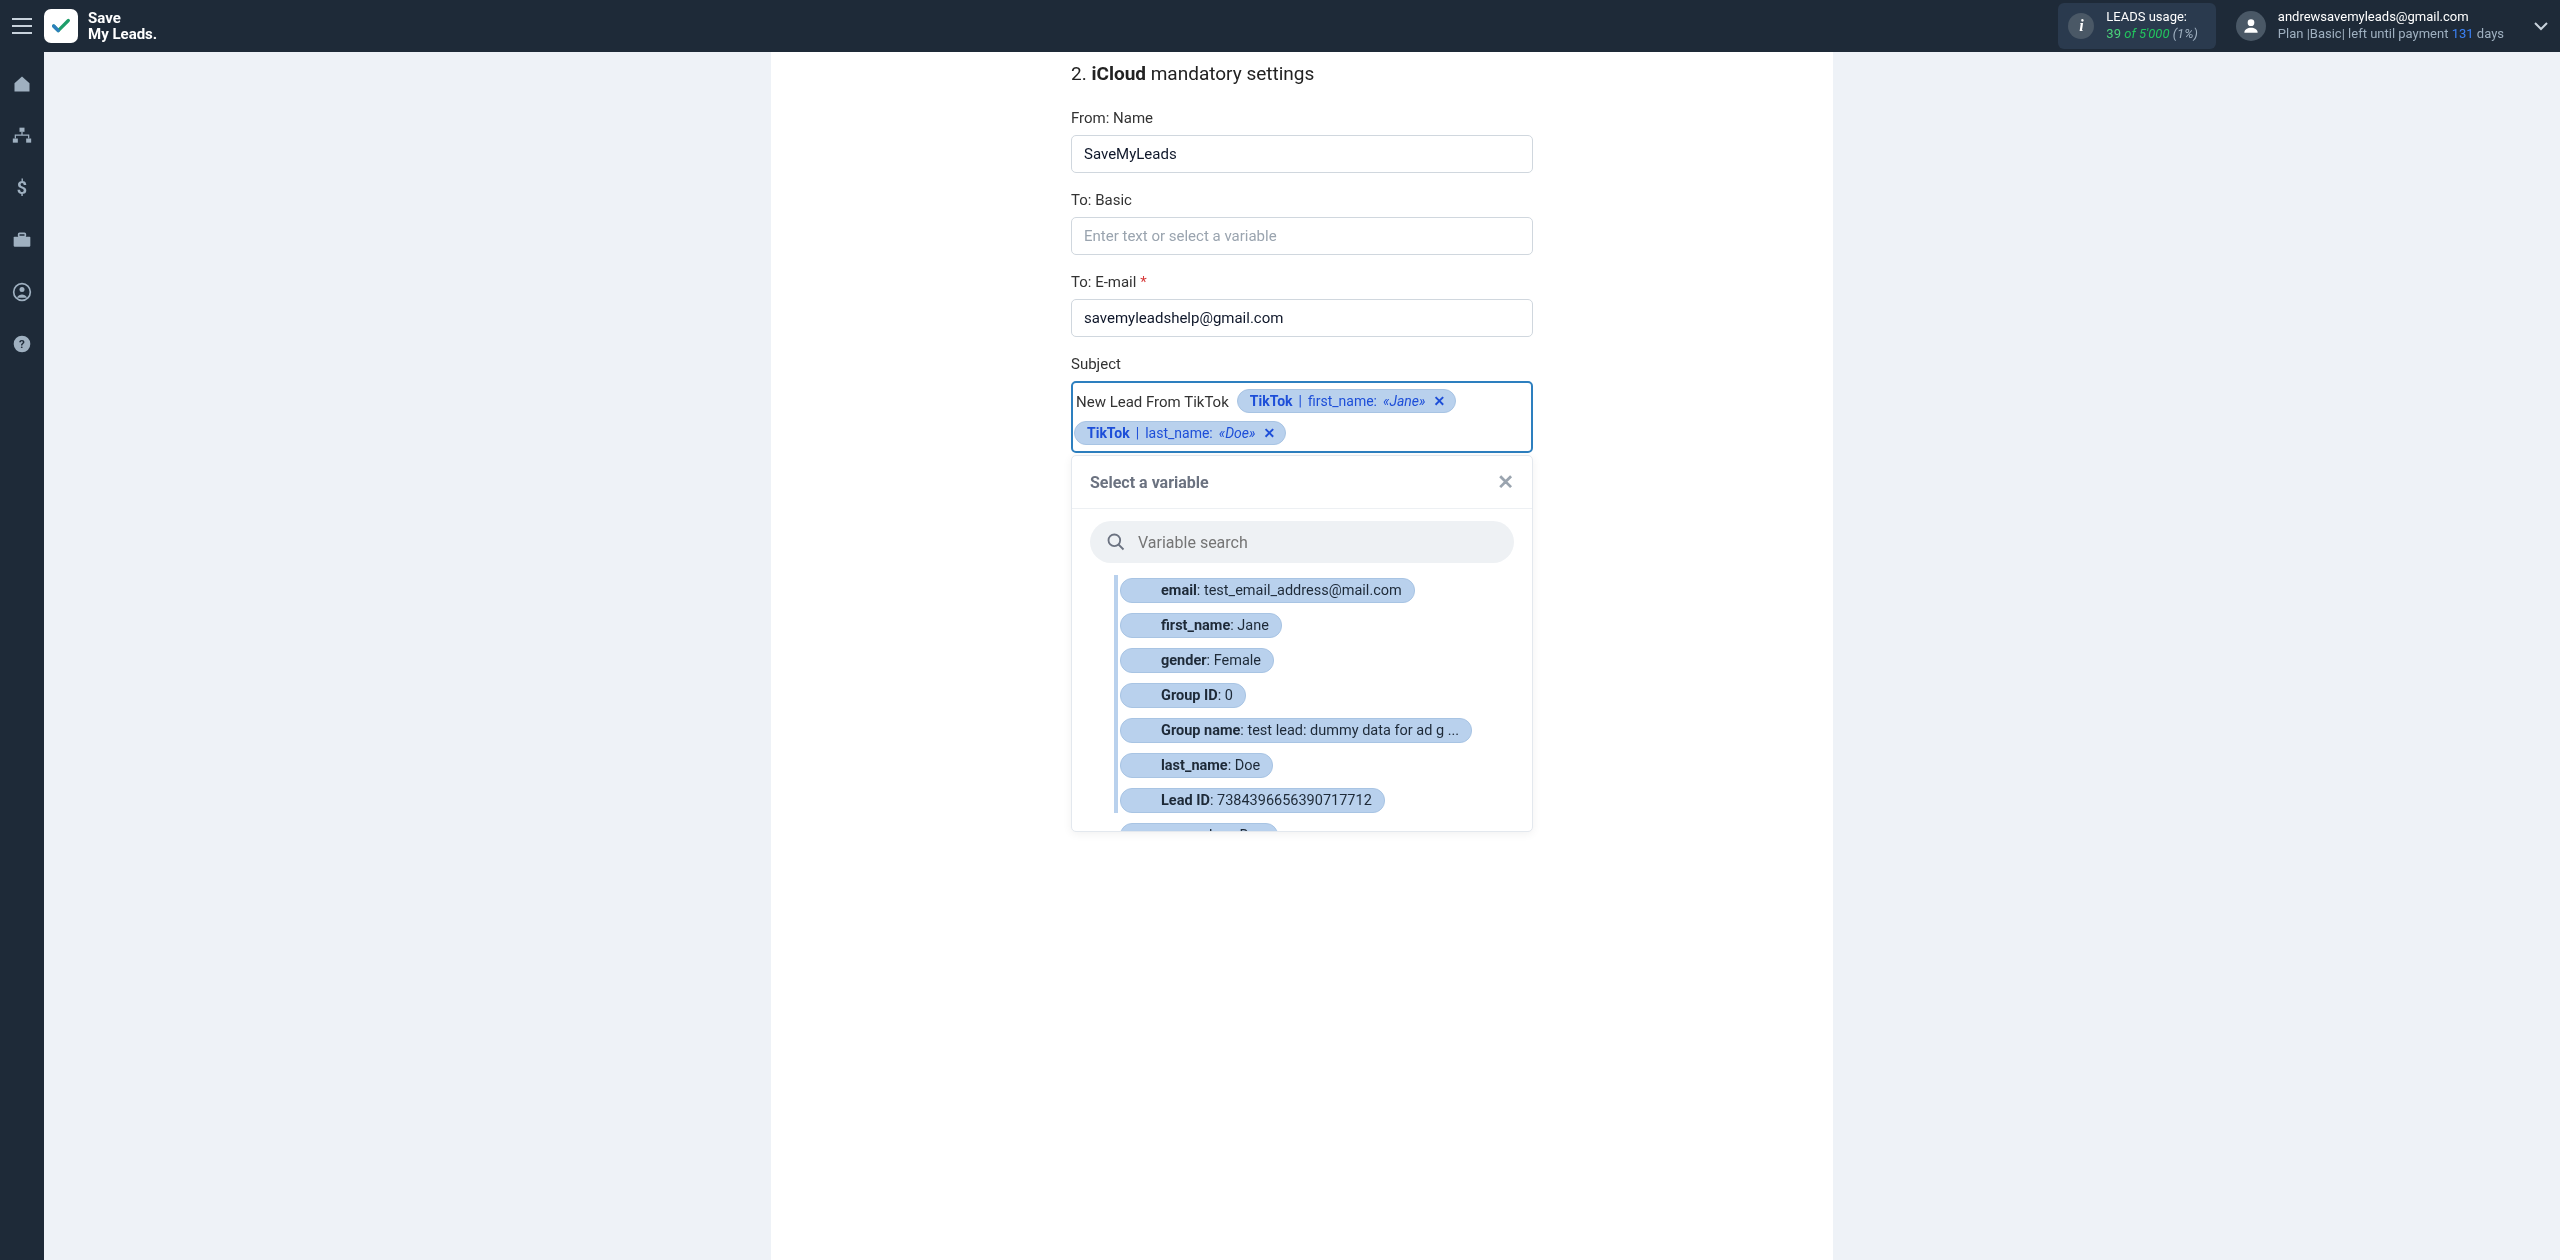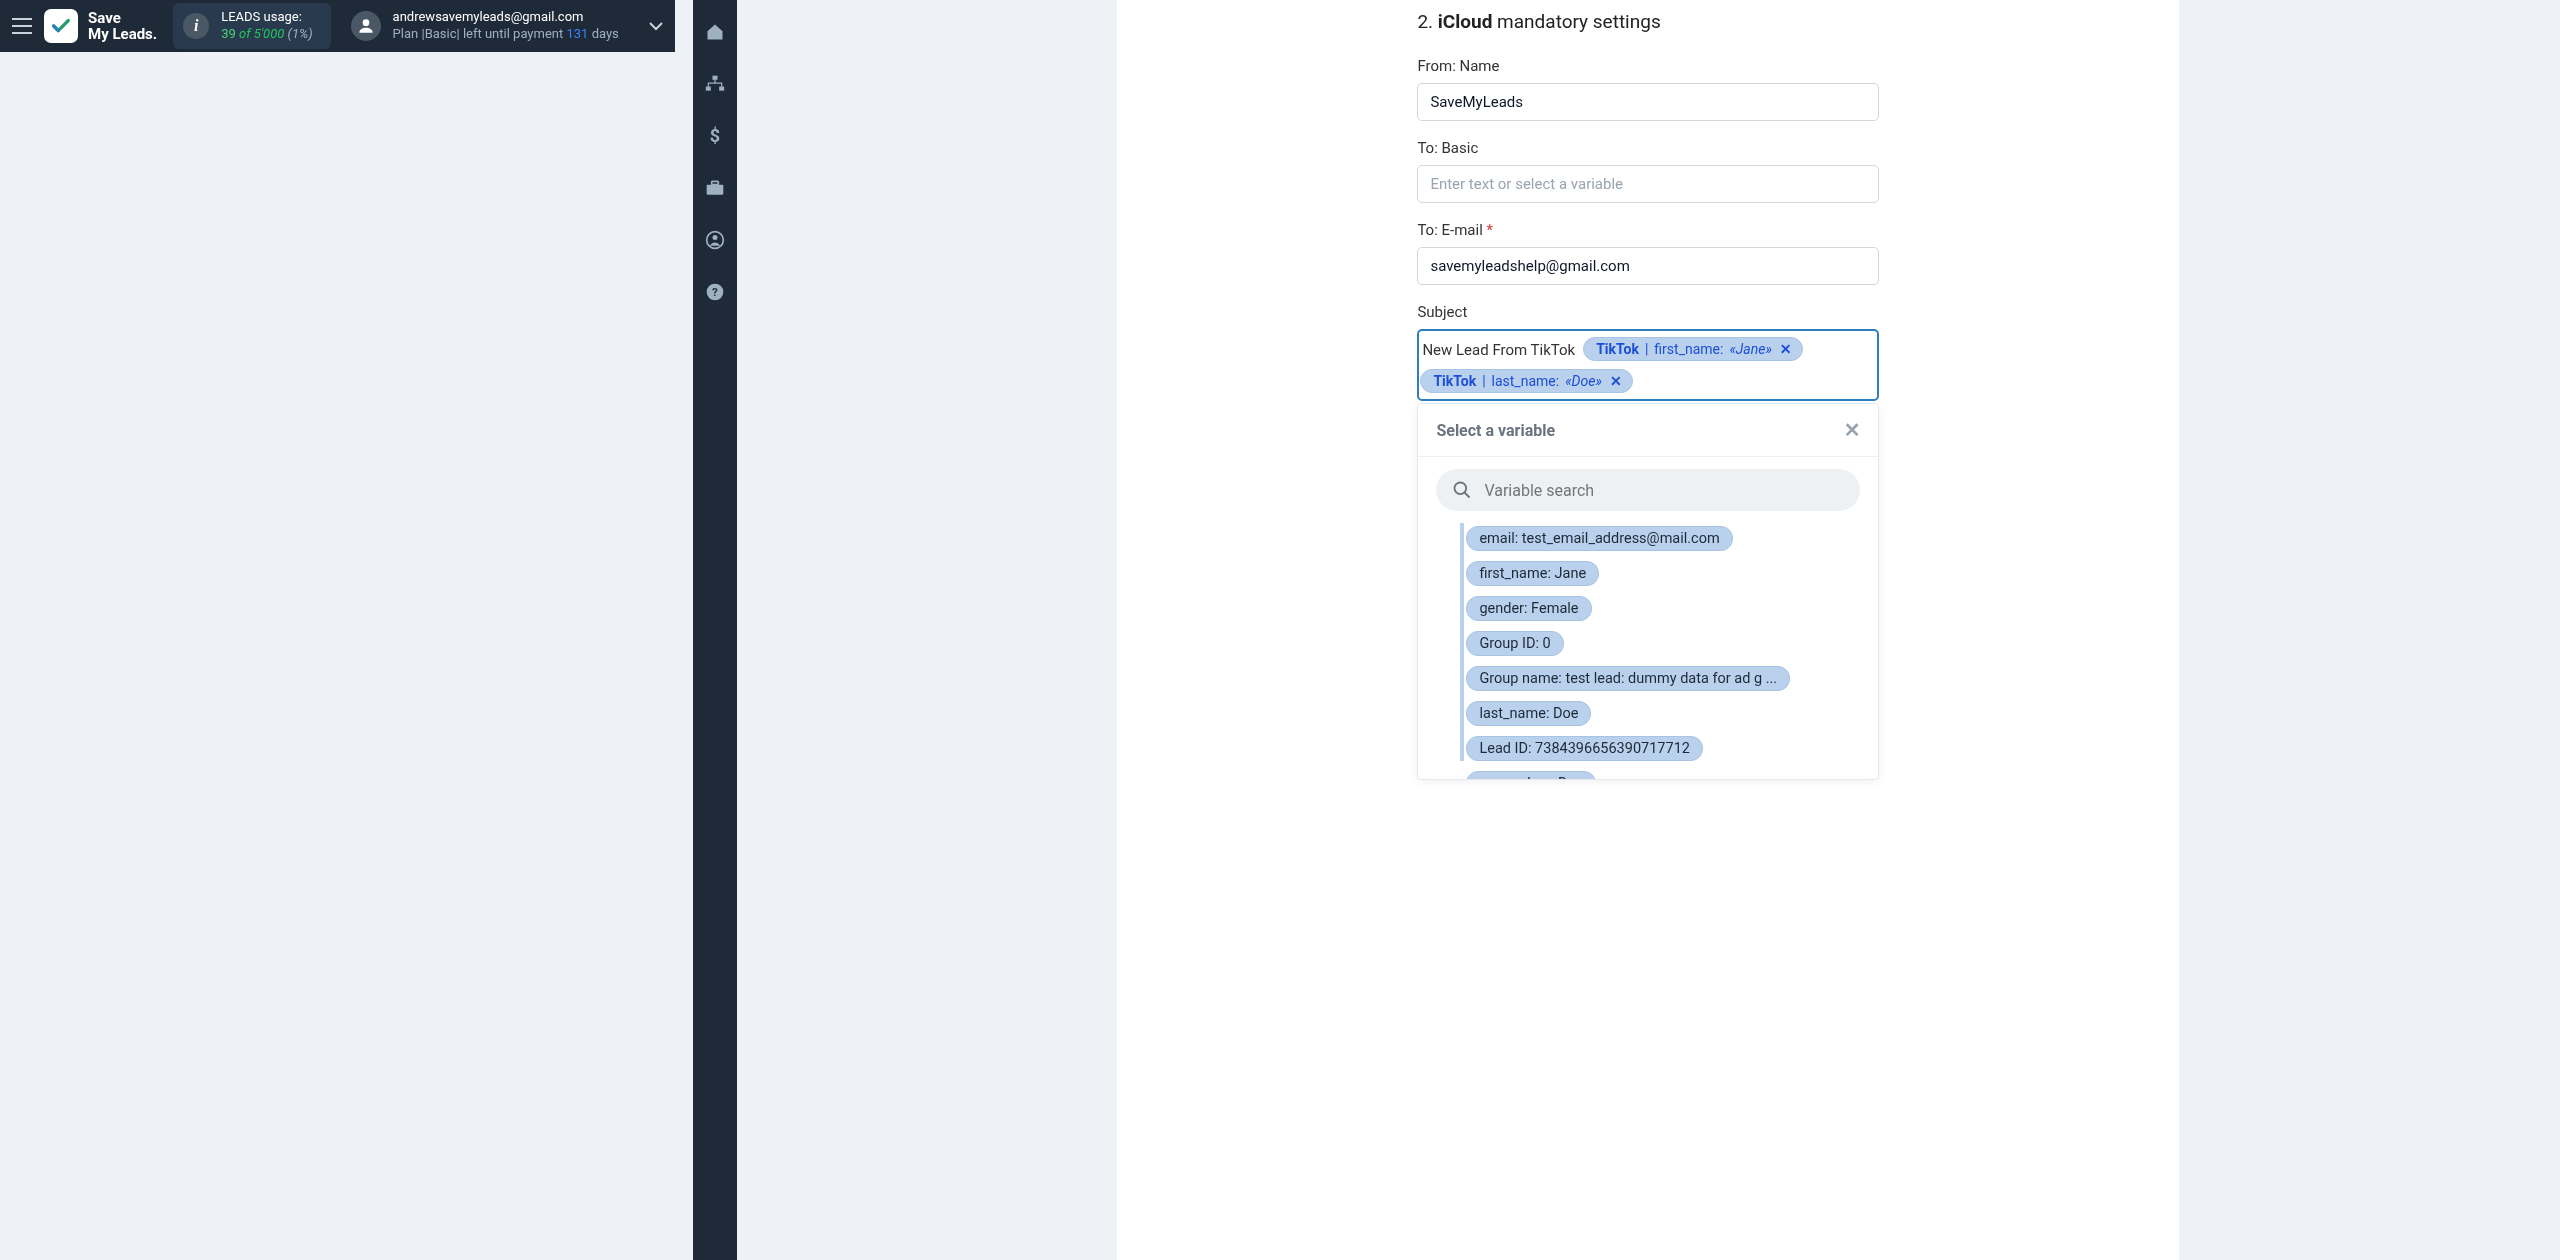--- a/index.html
+++ b/index.html
@@ -11,21 +11,21 @@
     --text:#222;
     --muted:#6b7280;
     --chip:#b9d1ed;
     --chipborder:#a8c4e3;
     --focus:#2d7fbf;
     --green:#4bd37b;
     --grey:#888;
   }
   *{box-sizing:border-box;font-family:-apple-system,BlinkMacSystemFont,"Segoe UI",Roboto,sans-serif;}
   body{margin:0;background:var(--light);color:var(--text);overflow:hidden;}
-  .app{display:flex;flex-direction:row;height:100vh;gap:18px;}
+  .app{display:flex;flex-direction:column;height:100vh;}
 
   
   .topbar{height:52px;background:var(--navy);display:flex;align-items:center;color:#fff;flex-shrink:0;}
   .burger{width:44px;height:52px;display:flex;align-items:center;justify-content:center;color:#c8d2dc;cursor:pointer;}
   .brand{display:flex;align-items:center;gap:10px;padding-right:16px;}
   .brand-logo{width:34px;height:34px;background:#fff;border-radius:7px;display:flex;align-items:center;justify-content:center;}
   .brand-text{font-weight:700;font-size:15px;line-height:1.1;}
   .brand-text span{display:block;}
   .topbar-spacer{flex:1;}
   .usage-box{background:var(--navy3);border-radius:6px;padding:6px 18px 6px 10px;display:flex;align-items:center;gap:12px;margin-right:20px;}
@@ -71,21 +71,21 @@
   .dd-head{display:flex;align-items:center;justify-content:space-between;padding:14px 18px;border-bottom:1px solid #edf0f3;}
   .dd-head-title{font-weight:700;color:#6b7280;font-size:16px;}
   .dd-close{color:#9aa4af;font-size:20px;cursor:pointer;font-weight:700;}
   .dd-search-wrap{padding:12px 18px 8px;}
   .dd-search{display:flex;align-items:center;gap:10px;background:#eef1f4;border-radius:22px;height:42px;padding:0 16px;}
   .dd-search input{border:none;background:transparent;outline:none;font-size:16px;flex:1;color:#555;}
   .dd-list{padding:4px 18px 18px 48px;max-height:260px;overflow:auto;position:relative;}
   .dd-list-bar{position:absolute;left:42px;top:4px;bottom:18px;width:4px;background:var(--chip);}
   .dd-item{display:inline-block;margin:3px 0;}
   .dd-pill{background:var(--chip);border:1px solid var(--chipborder);border-radius:12px;padding:3px 12px;font-size:14.5px;color:#1e2a38;display:inline-block;cursor:pointer;white-space:nowrap;max-width:520px;overflow:hidden;text-overflow:ellipsis;}
-  .dd-pill b{font-weight:400;}
+  .dd-pill b{font-weight:700;margin-left:28px;}
   .dd-list::-webkit-scrollbar{width:10px;}
   .dd-list::-webkit-scrollbar-thumb{background:#c6ccd3;border-radius:6px;}
 
   svg{display:block;}
 </style>
 </head>
 <body>
 
 <div class="app">
   <div class="topbar">

